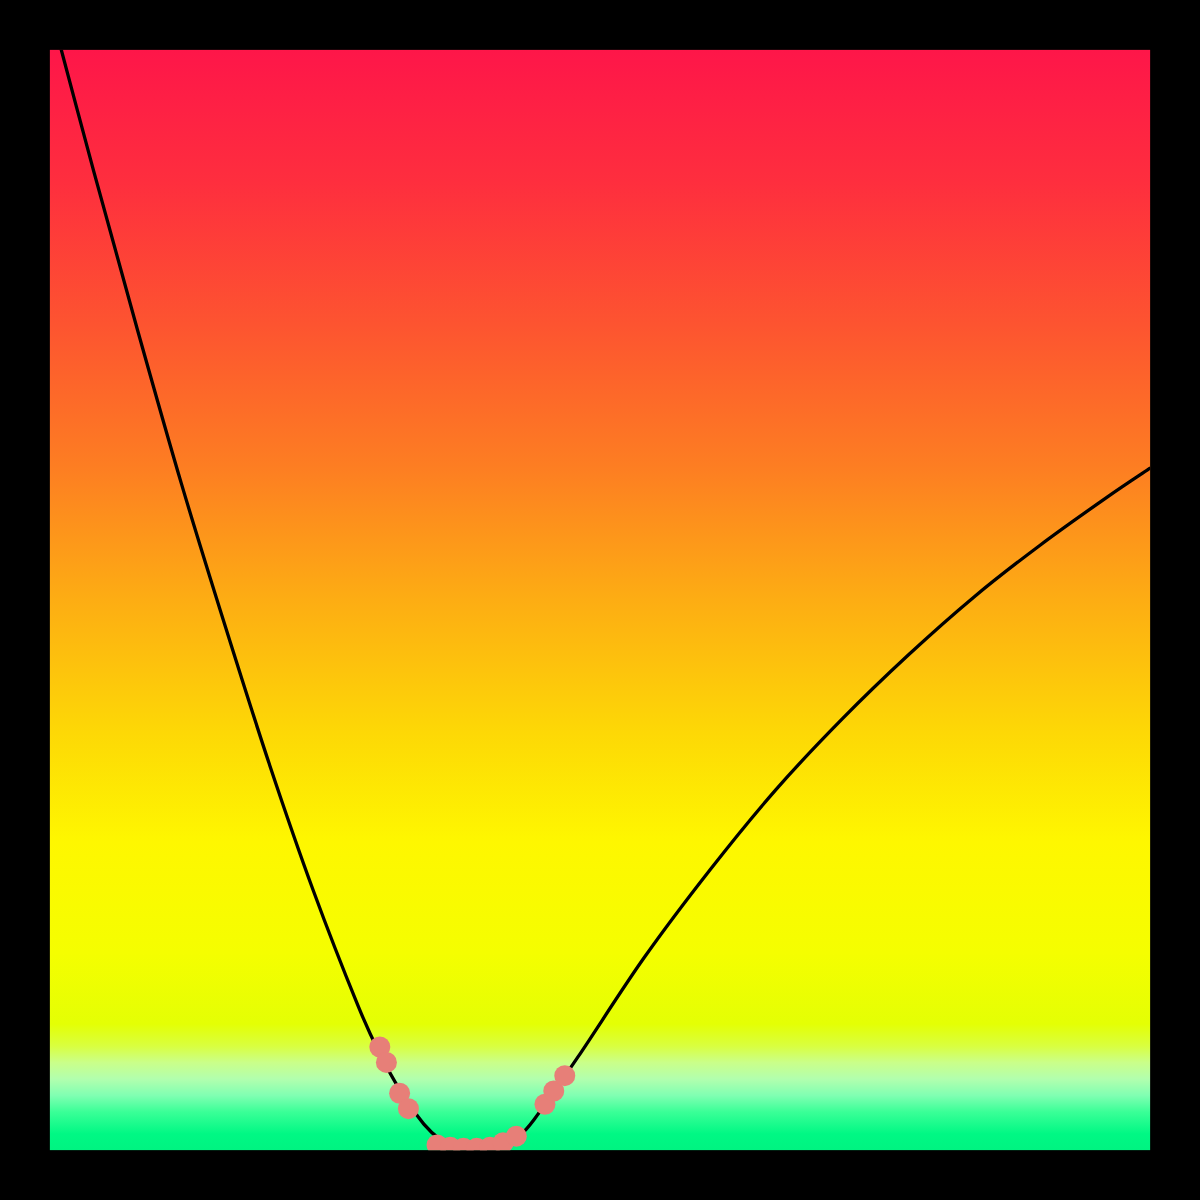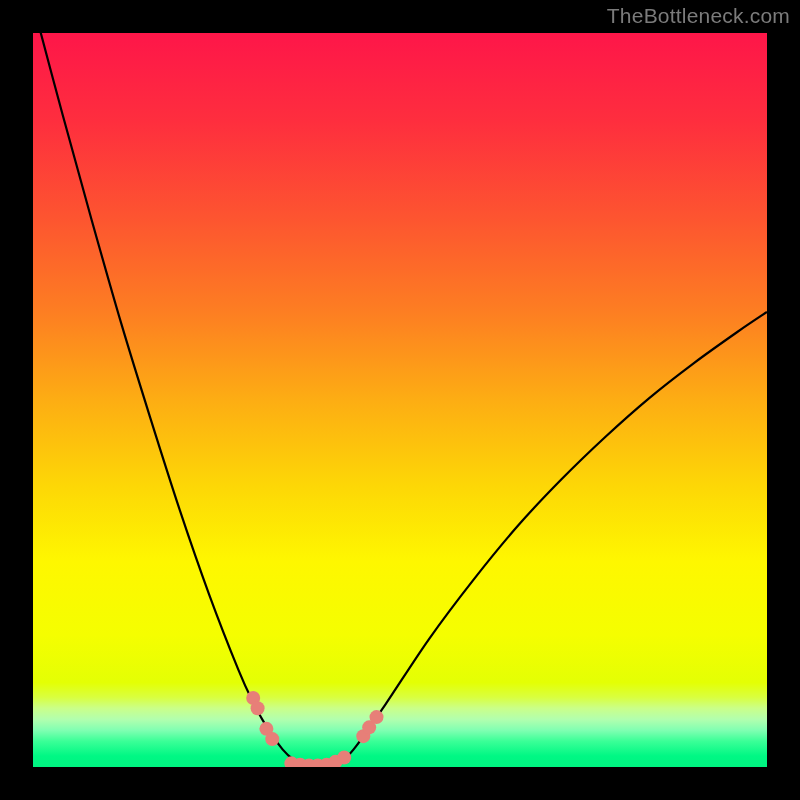--- a/index.html
+++ b/index.html
@@ -94,14 +94,13 @@
           <circle cx="284.792" cy="732.532" r="7" fill="#e77f78"></circle>
           <circle cx="293.6" cy="731.798" r="7" fill="#e77f78"></circle>
           <circle cx="302.408" cy="728.862" r="7" fill="#e77f78"></circle>
           <circle cx="311.216" cy="724.458" r="7" fill="#e77f78"></circle>
           <circle cx="330.3" cy="703.172" r="7" fill="#e77f78"></circle>
           <circle cx="336.17199999999997" cy="694.364" r="7" fill="#e77f78"></circle>
           <circle cx="343.512" cy="684.088" r="7" fill="#e77f78"></circle>
         </g>
     </svg>
   </div>
-  <div class="watermark">TheBottleneck.com</div>
 </div>
 
 </body></html>

